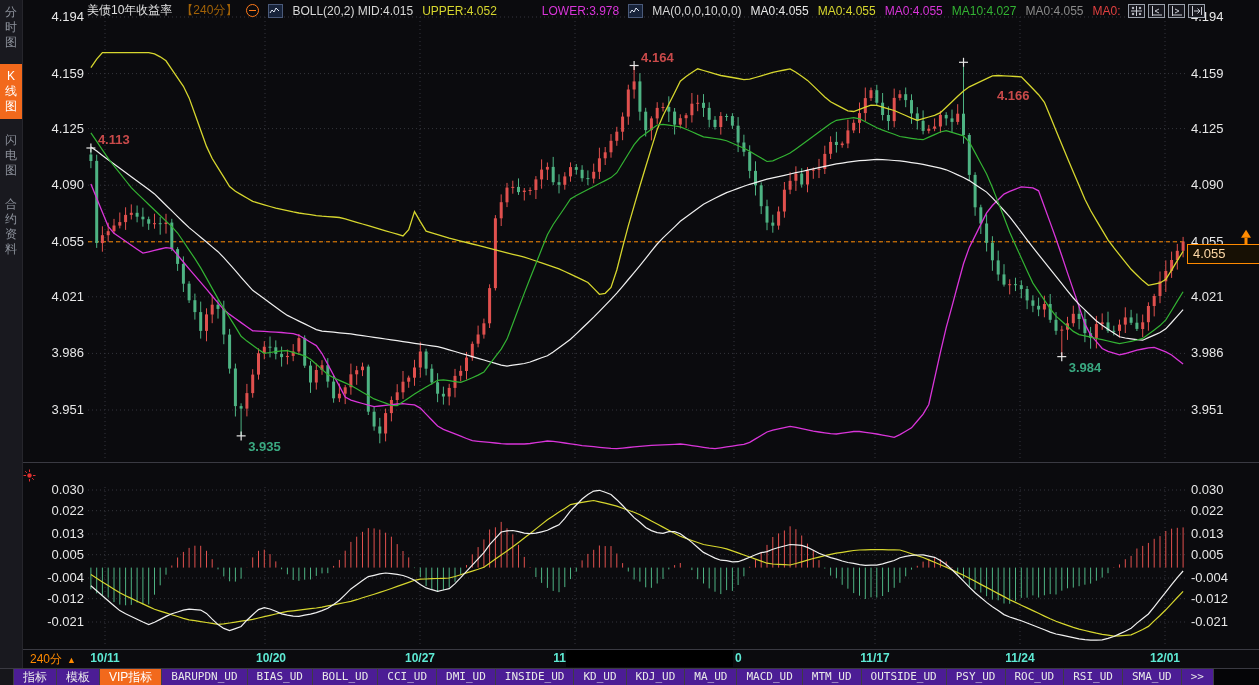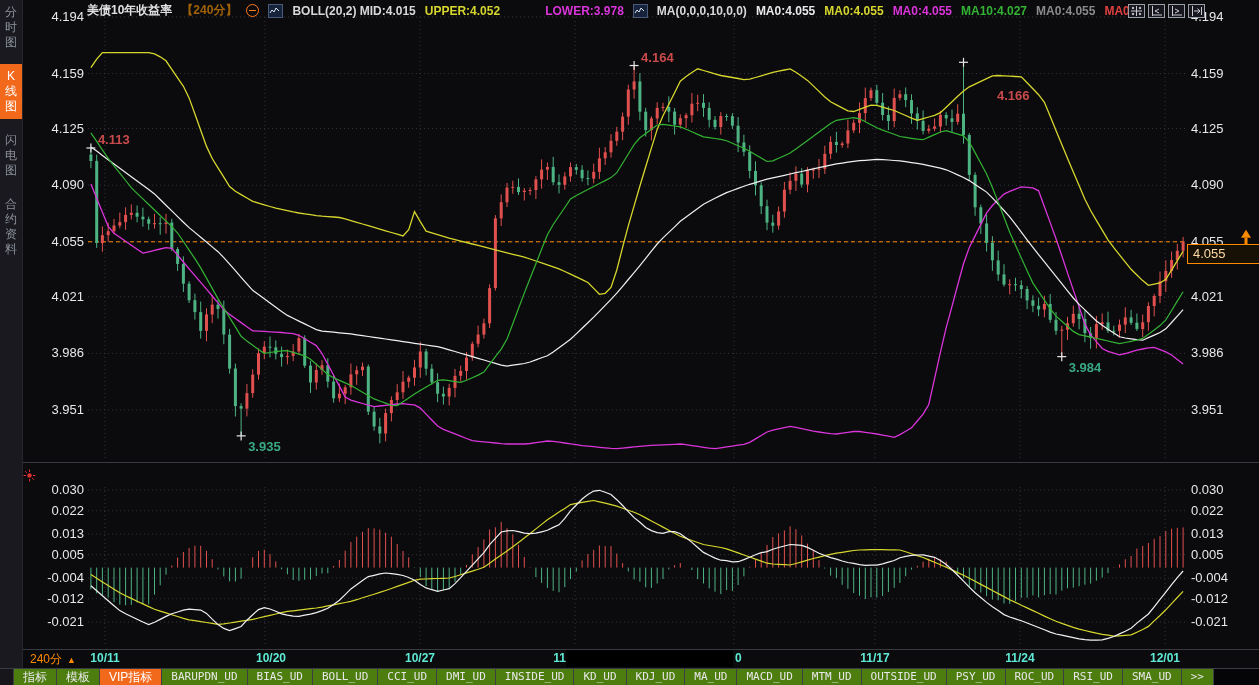--- a/index.html
+++ b/index.html
@@ -12,21 +12,21 @@
   
   #sidebar{position:absolute;left:0;top:0;width:22px;height:685px;background:#19191f;
            border-right:1px solid #26262c;z-index:5;}
   .side-item{width:22px;display:flex;flex-direction:column;align-items:center;
              padding:5px 0;margin-bottom:9px;color:#8d929c;font-size:12px;line-height:15px;cursor:pointer;}
   .side-item.active{background:#f2691c;color:#fff;}
 
   
   #header{position:absolute;left:87px;top:3px;height:15px;display:flex;gap:9px;align-items:center;
           font-size:12px;white-space:nowrap;z-index:6;}
-  .hseg{display:inline-block;font-weight:bold;}
+  .hseg{display:inline-block;}
   .icon-minus-circle{width:11px;height:11px;border:1px solid #ff7a1a;border-radius:50%;
           position:relative;display:inline-block;}
   .icon-minus-circle::after{content:"";position:absolute;left:2px;top:4.5px;width:7px;height:1.5px;background:#ff7a1a;}
   .icon-mini-chart{width:13px;height:12px;background:#17233a;border:1px solid #4a5a7a;display:inline-block;}
 
   
   #corner-icons{position:absolute;left:1128px;top:4px;display:flex;gap:3px;z-index:6;}
   .corner-btn{width:15px;height:12px;border:1px solid #9aa0aa;background:#17171d;cursor:pointer;
               display:flex;align-items:center;justify-content:center;}
 
@@ -52,21 +52,21 @@
   
   #redaction-box{position:absolute;left:566px;top:650px;width:167px;height:17px;background:#000;z-index:6;}
 
   
   #watermark{position:absolute;left:1128px;top:624px;font-size:37px;font-weight:500;color:#b8bdc5;
              letter-spacing:3px;z-index:8;pointer-events:none;opacity:0.95;}
 
   
   #toolbar{position:absolute;left:0;top:668px;width:1259px;height:17px;background:#050507;display:flex;
            z-index:9;border-top:1px solid #3a3a42;}
-  .tb-cell{height:17px;line-height:16px;padding:0 9px;border-right:1px solid #3d3d44;background:#4d7c0f;
+  .tb-cell{height:17px;line-height:16px;padding:0 9px;border-right:1px solid #3d3d44;background:#4c1d95;
            color:#e8e8e8;font-size:11px;font-family:"DejaVu Sans Mono","Liberation Mono",monospace;
            cursor:pointer;white-space:nowrap;}
   .tb-cell.cn{font-family:"Liberation Sans","DejaVu Sans",sans-serif;font-size:12px;}
   .tb-cell.active{background:#f2691c;color:#fff;}
   .tb-spacer{width:13px;background:#16161b;border-right:1px solid #3d3d44;height:17px;}
 
   .ann-label{position:absolute;font-size:13px;font-weight:bold;z-index:4;}
   .ann-high{color:#c94a4a;} .ann-low{color:#3aa981;}
 </style>
 </head>

